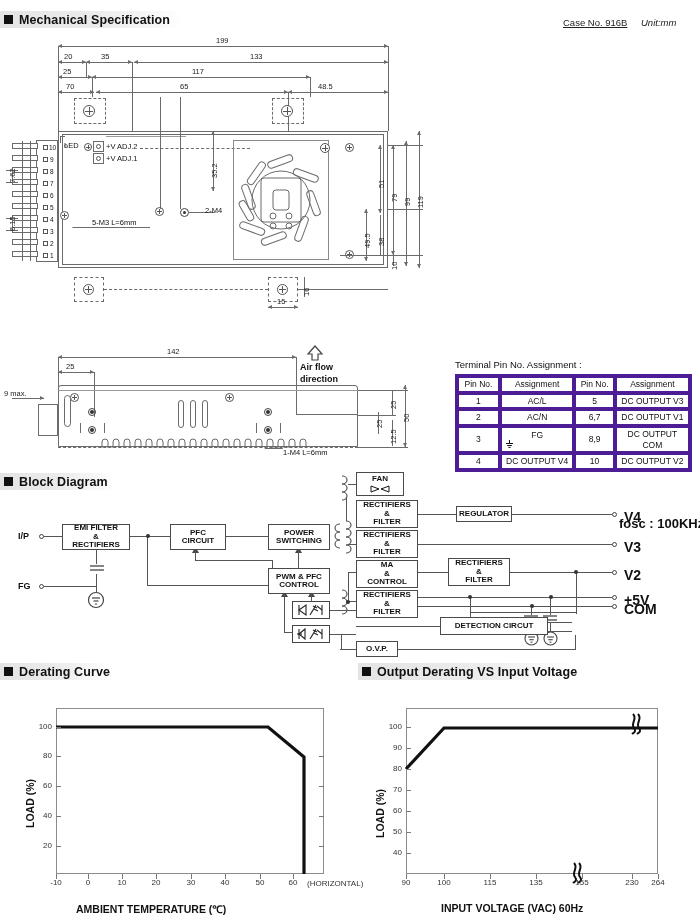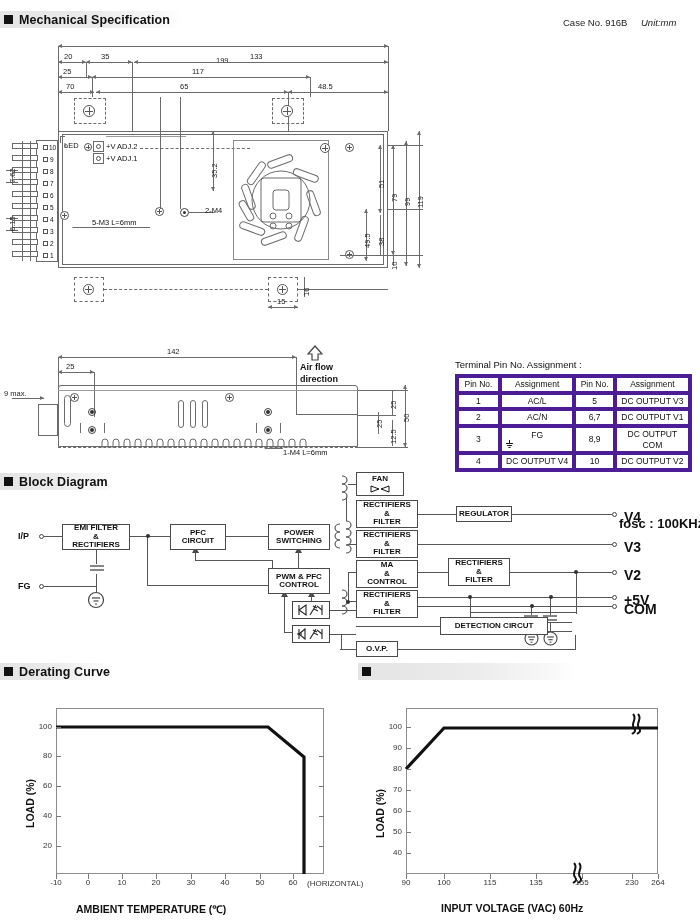--- a/index.html
+++ b/index.html
@@ -86,29 +86,29 @@
   .horiz-note{position:absolute;font-size:8px;color:#333;white-space:nowrap;}
   svg{display:block;overflow:visible;}
 </style>
 </head>
 <body>
 
 <div class="sec-head" style="left:0;top:11px;width:182px;">
   <span class="bullet"></span>
   <span class="txt">Mechanical Specification</span>
 </div>
-<div class="abs caseinfo" style="left:563px;top:17px;">Case No. 916B</div>
+<div class="abs caseinfo" style="left:563px;top:17px;text-decoration:underline;">Case No. 916B</div>
 <div class="abs caseinfo" style="left:641px;top:17px;font-style:italic;">Unit:mm</div>
 
 <div>
 
   <div class="ln hl" style="left:58px;top:46px;width:330px;"></div>
   <div class="ah-l" style="left:58px;top:44px;"></div>
   <div class="ah-r" style="left:384px;top:44px;"></div>
-  <div class="dim" style="left:216px;top:37px;margin-top:20px;">199</div>
+  <div class="dim" style="left:216px;top:37px;">199</div>
   <div class="ln vl" style="left:58px;top:46px;height:85px;"></div>
   <div class="ln vl" style="left:388px;top:46px;height:85px;"></div>
 
   <div class="ln hl" style="left:58px;top:62px;width:28px;"></div>
   <div class="ah-l" style="left:58px;top:60px;"></div>
   <div class="ah-r" style="left:82px;top:60px;"></div>
   <div class="dim" style="left:64px;top:53px;">20</div>
   <div class="ln hl" style="left:86px;top:62px;width:46px;"></div>
   <div class="ah-l" style="left:86px;top:60px;"></div>
   <div class="ah-r" style="left:128px;top:60px;"></div>
@@ -747,20 +747,21 @@
 <div class="tickmark" style="left:156px;top:874px;width:1px;height:5px;"></div>
 <div class="tickmark" style="left:191px;top:874px;width:1px;height:5px;"></div>
 <div class="tickmark" style="left:225px;top:874px;width:1px;height:5px;"></div>
 <div class="tickmark" style="left:260px;top:874px;width:1px;height:5px;"></div>
 <div class="tickmark" style="left:293px;top:874px;width:1px;height:5px;"></div>
 <div class="axis-title-v" style="left:24px;top:828px;">LOAD (%)</div>
 <div class="axis-title" style="left:76px;top:902px;">AMBIENT TEMPERATURE (℃)</div>
 
 <div class="sec-head" style="left:358px;top:663px;width:218px;">
   <span class="bullet"></span>
+  <span class="txt">Output Derating VS Input Voltage</span>
 </div>
 
 <div class="chart-plot" style="left:406px;top:708px;width:252px;height:166px;"></div>
 <svg class="abs" style="left:406px;top:708px;" width="252px" height="166px" viewBox="0 0 252 166" preserveAspectRatio="none">
   <polyline points="0,61 38,20 252,20" fill="none" stroke="#111" stroke-width="3.2" stroke-linejoin="miter"></polyline>
 </svg>
 
 <svg class="abs" style="left:629px;top:713px;" width="14" height="22" viewBox="0 0 14 22">
   <g fill="none" stroke="#111" stroke-width="2">
     <path d="M4 1 C9 6 1 10 5 15 C8 19 4 20 3 21"></path>

